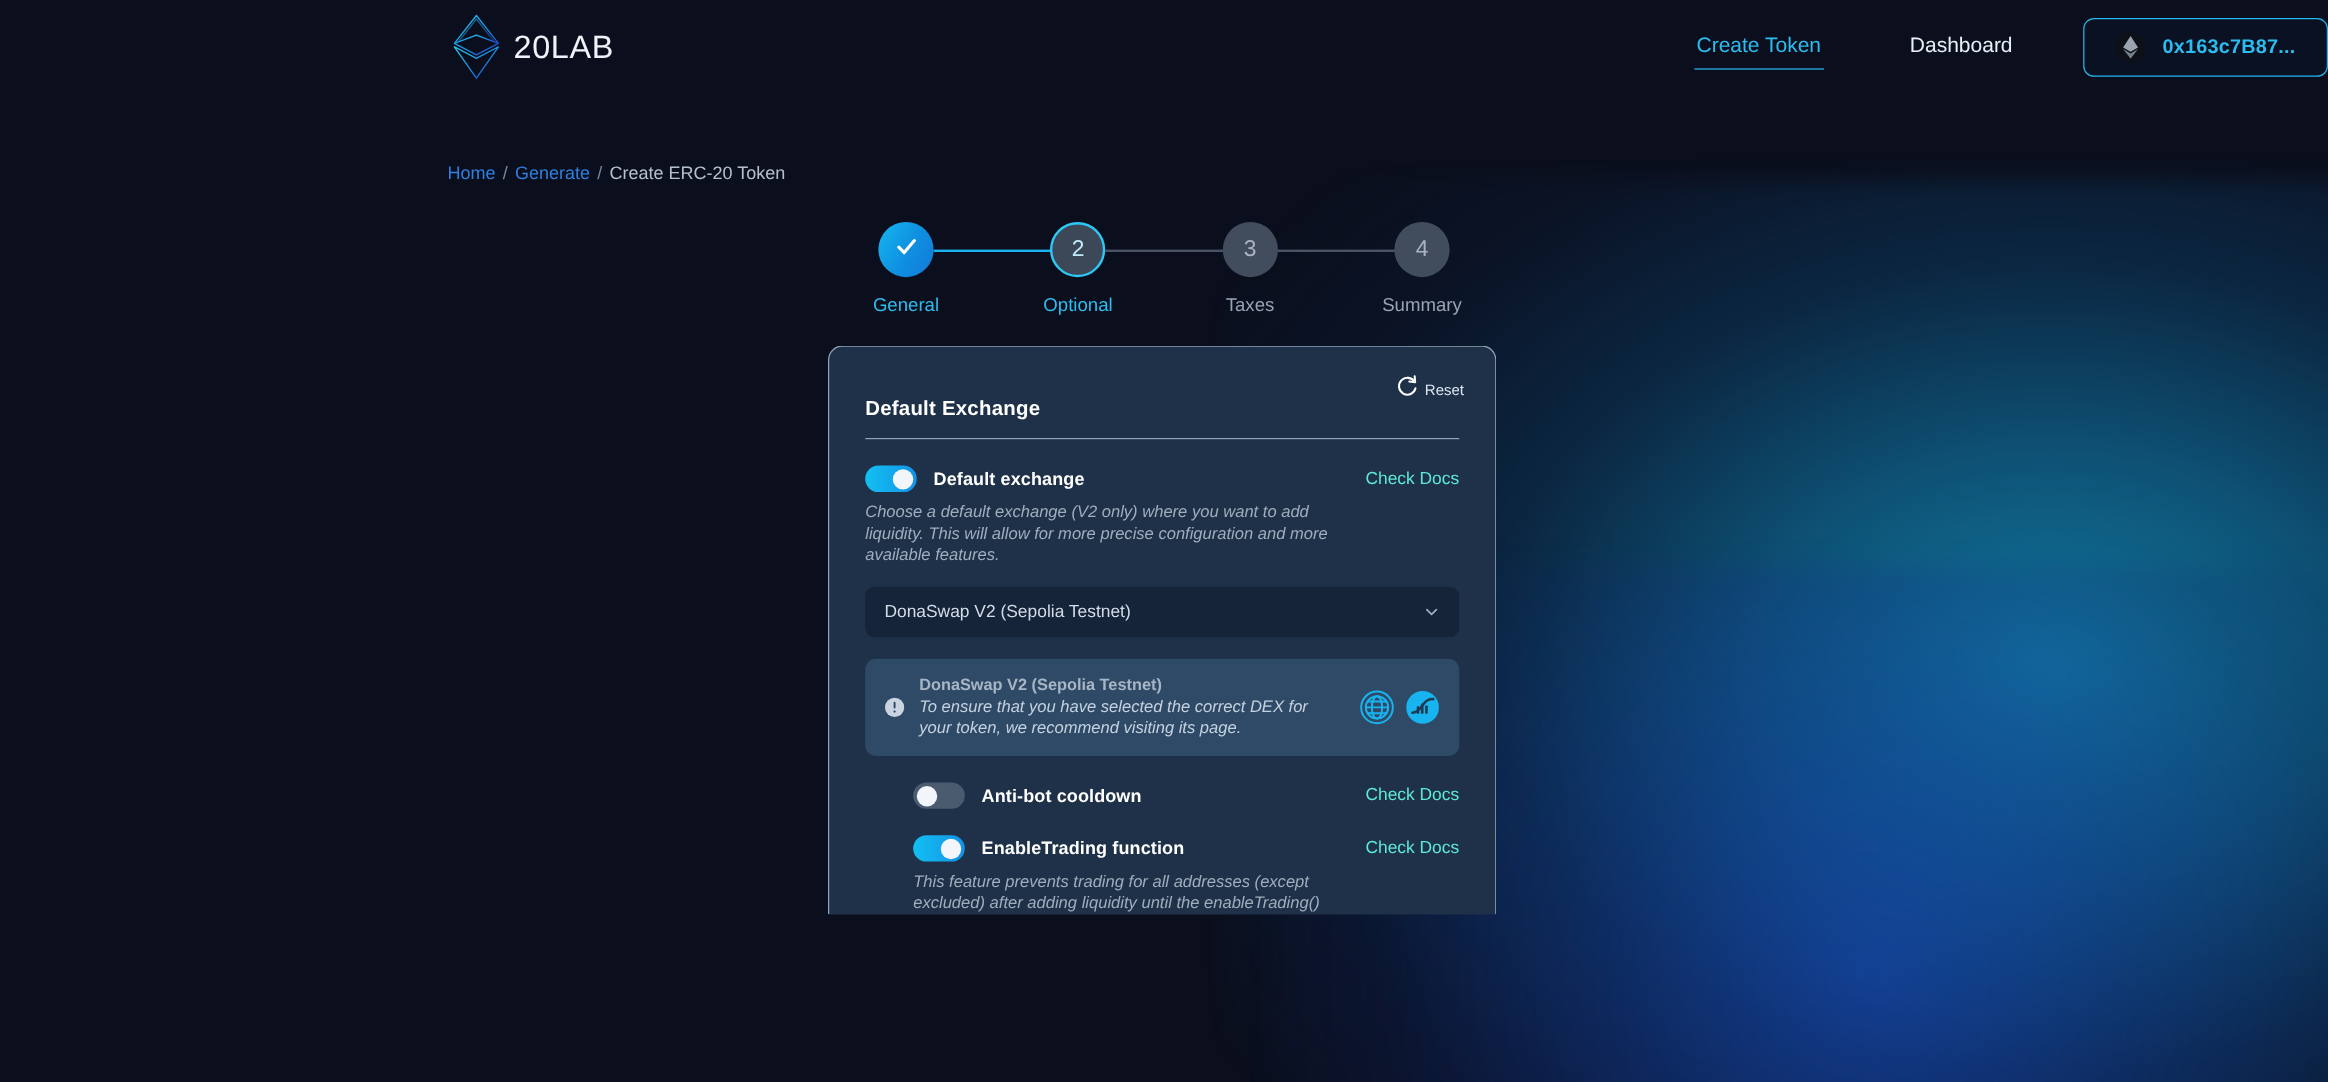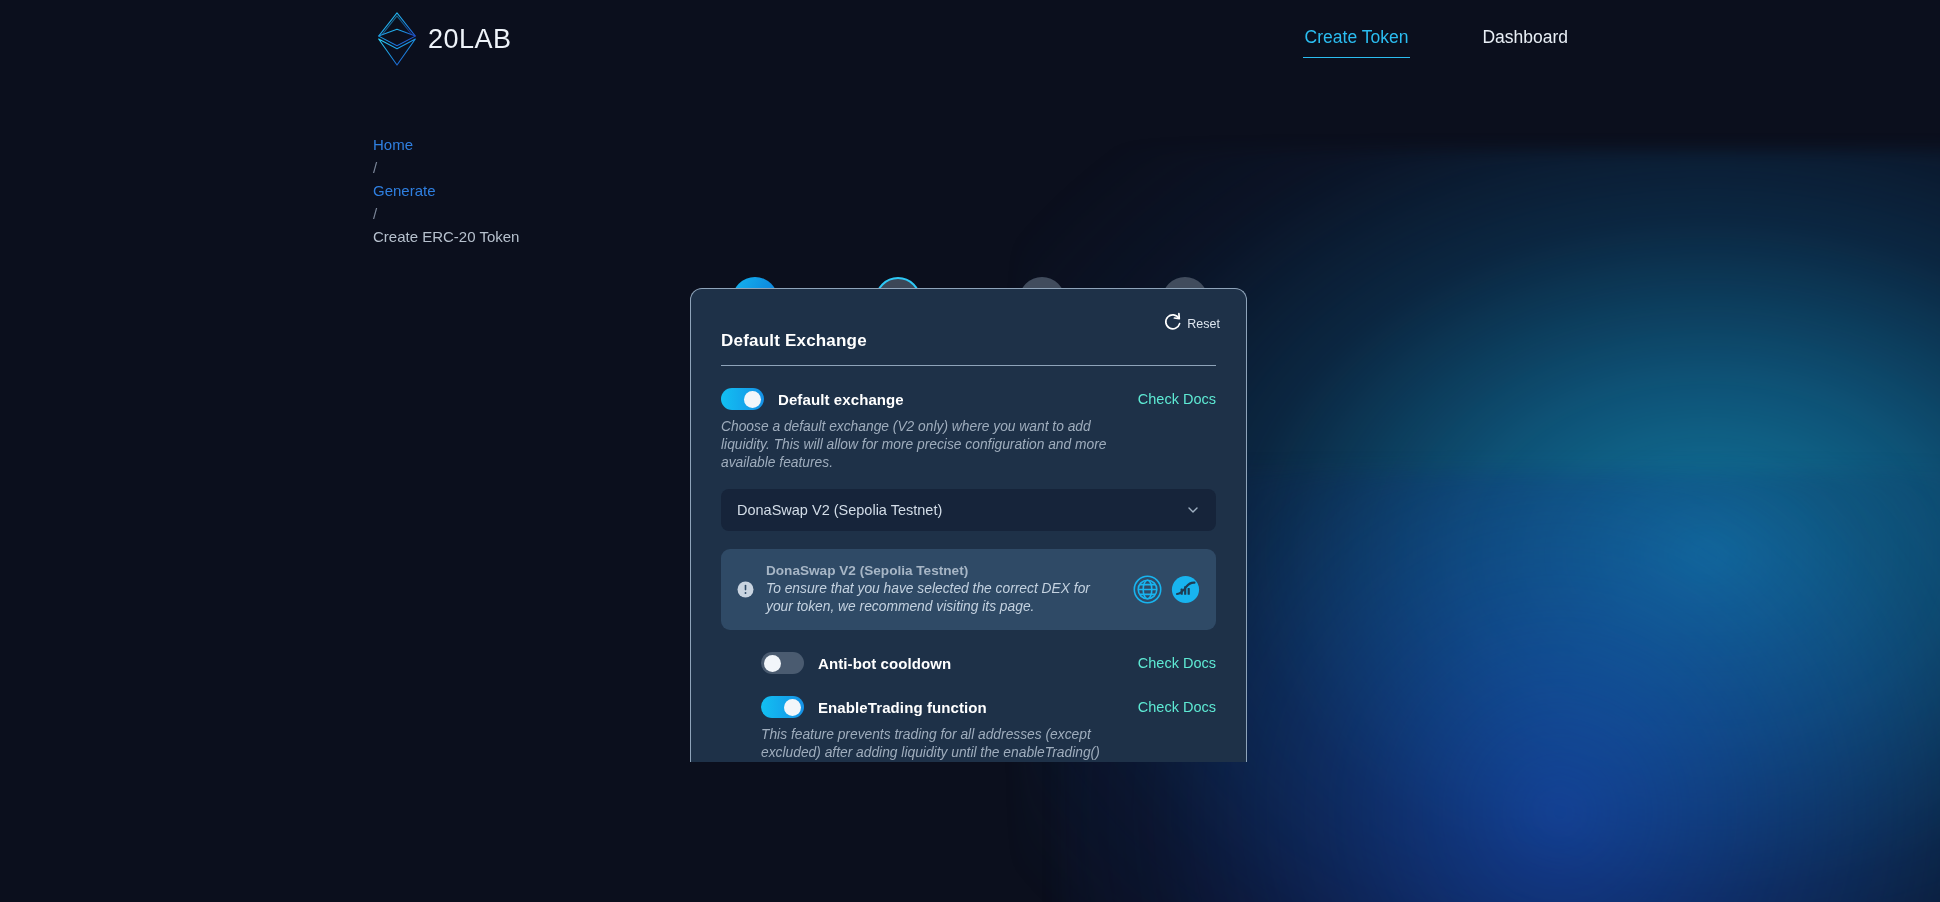--- a/index.html
+++ b/index.html
@@ -80,21 +80,20 @@
     font-weight: 400;
     letter-spacing: 0.5px;
     color: #eef3f9;
   }
 
   .nav {
     margin-left: auto;
     display: flex;
     align-items: center;
     gap: 0px;
-    padding-right: 335px;
   }
   .nav-link {
     font-size: 17.5px;
     color: #e9eff6;
     padding: 6px 2px 9px 2px;
     margin: 0 35px;
     text-decoration: none;
     white-space: nowrap;
     cursor: pointer;
   }
@@ -129,21 +128,20 @@
 
   
   .breadcrumb {
     position: relative;
     z-index: 5;
     padding: 58px 0 0 373px;
     font-size: 15px;
     color: #b8c2cf;
     display: flex;
     gap: 6px;
-    flex-direction: column;
   }
   .breadcrumb a { color: #2f7fe0; text-decoration: none; cursor: pointer; }
   .breadcrumb .sep { color: #7c8799; }
   .breadcrumb .current { color: #b6c0cd; }
 
   
   .stepper {
     position: relative;
     z-index: 5;
     margin: 32px auto 0;
@@ -378,20 +376,29 @@
         </g>
       </svg>
     </span>
     <span class="brand-text">20LAB</span>
   </div>
 
   <div class="nav">
     <a class="nav-link active">Create Token</a>
     <a class="nav-link">Dashboard</a>
 
+    <div class="wallet-btn">
+      <span class="wallet-icon">
+        <svg width="13" height="19" viewBox="0 0 13 19" fill="#9aa4b0">
+          <path d="M6.5 0 L12.7 9.6 L6.5 13.2 L0.3 9.6 Z"></path>
+          <path d="M6.5 14.5 L12.7 10.9 L6.5 19 L0.3 10.9 Z" opacity="0.75"></path>
+        </svg>
+      </span>
+      <span class="wallet-addr">0x163c7B87...</span>
+    </div>
   </div>
 </div>
 
 <div class="breadcrumb">
   <a>Home</a>
   <span class="sep">/</span>
   <a>Generate</a>
   <span class="sep">/</span>
   <span class="current">Create ERC-20 Token</span>
 </div>

